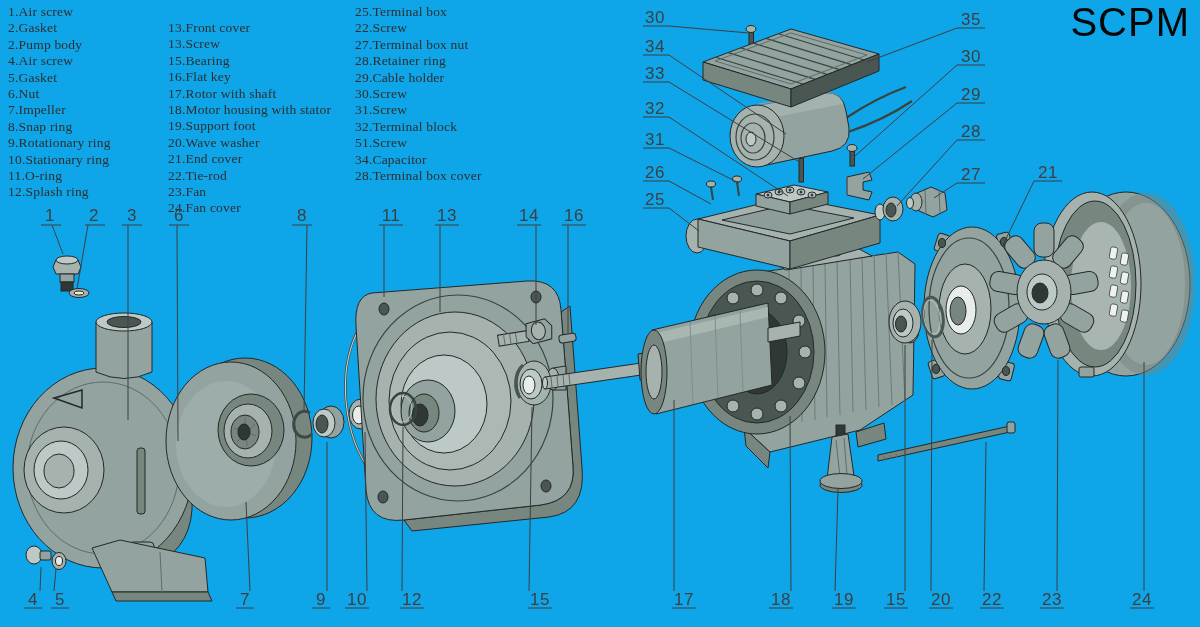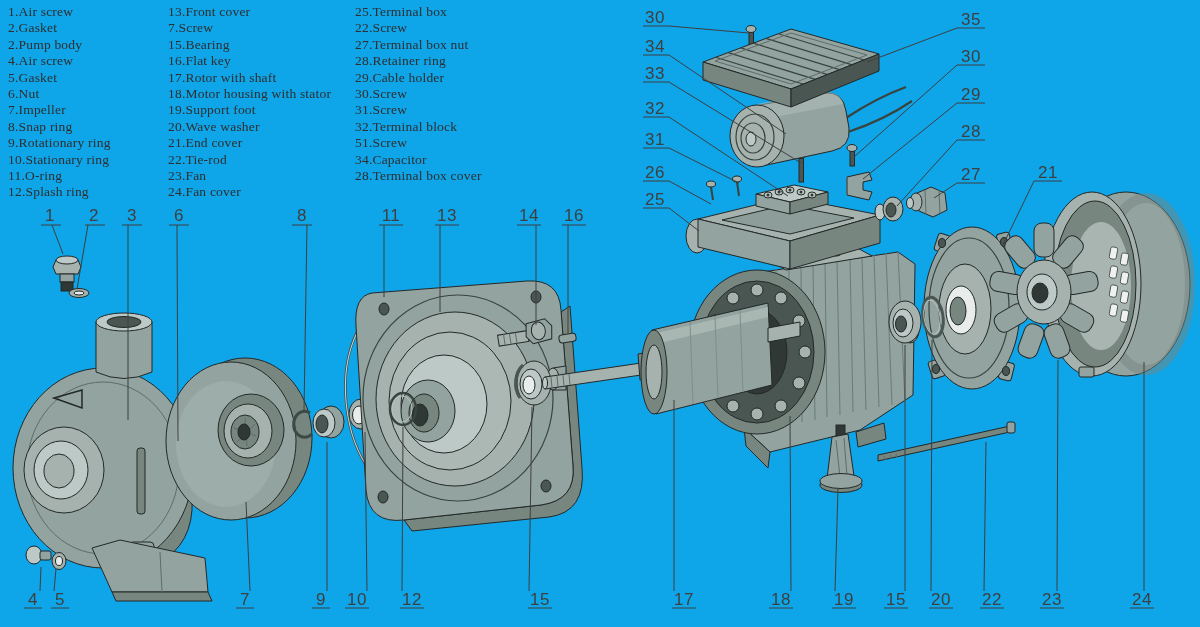--- a/index.html
+++ b/index.html
@@ -1,20 +1,20 @@
 <!DOCTYPE html>
 <html><head>
 <meta charset="utf-8">
 <style>
   html,body{margin:0;padding:0;background:#fff;}
   .page{position:relative;width:1200px;height:627px;background:#0ea5e9;overflow:hidden;
         font-family:"Liberation Serif",serif;}
   .plist-col{position:absolute;top:4px;color:#2e2e2e;}
   .plist-col .pl-item{font-size:13.5px;line-height:16.4px;letter-spacing:.2px;white-space:nowrap;}
-  #col0{left:8px;} #col1{left:168px;} #col2{left:355px;}
+  #col0{left:8px;} #col1{left:168px;margin-top:16px;} #col2{left:355px;}
   .brand{position:absolute;top:0px;right:10px;font-family:"Liberation Sans",sans-serif;
          font-size:40px;font-weight:400;letter-spacing:1px;color:#060606;}
   svg.drawing{position:absolute;left:0;top:0;}
   
   .s{stroke:#232928;stroke-width:1;}
   .pb{fill:#93a3a0;} .pl{fill:#bcc9c6;} .pm{fill:#a5b2ae;} .pll{fill:#e8ecea;}
   .pd{fill:#77867f;} .pdd{fill:#4a5652;} .pk{fill:#2f3835;}
   .sl{stroke:#5d6d6a;fill:none;stroke-width:1;}
   .sl2{stroke:#39443f;fill:none;stroke-width:1.2;}
   .fin{stroke:#6b7b76;stroke-width:1;}
@@ -39,21 +39,21 @@
       <div class="pl-item">6.Nut</div>
       <div class="pl-item">7.Impeller</div>
       <div class="pl-item">8.Snap ring</div>
       <div class="pl-item">9.Rotationary ring</div>
       <div class="pl-item">10.Stationary ring</div>
       <div class="pl-item">11.O-ring</div>
       <div class="pl-item">12.Splash ring</div>
     </div>
   <div class="plist-col" id="col1">
       <div class="pl-item">13.Front cover</div>
-      <div class="pl-item">7.Screw</div>
+      <div class="pl-item">13.Screw</div>
       <div class="pl-item">15.Bearing</div>
       <div class="pl-item">16.Flat key</div>
       <div class="pl-item">17.Rotor with shaft</div>
       <div class="pl-item">18.Motor housing with stator</div>
       <div class="pl-item">19.Support foot</div>
       <div class="pl-item">20.Wave washer</div>
       <div class="pl-item">21.End cover</div>
       <div class="pl-item">22.Tie-rod</div>
       <div class="pl-item">23.Fan</div>
       <div class="pl-item">24.Fan cover</div>
@@ -65,20 +65,21 @@
       <div class="pl-item">28.Retainer ring</div>
       <div class="pl-item">29.Cable holder</div>
       <div class="pl-item">30.Screw</div>
       <div class="pl-item">31.Screw</div>
       <div class="pl-item">32.Terminal block</div>
       <div class="pl-item">51.Screw</div>
       <div class="pl-item">34.Capacitor</div>
       <div class="pl-item">28.Terminal box cover</div>
     </div>
 
+  <div class="brand">SCPM</div>
 
   <svg class="drawing" width="1200" height="627" viewBox="0 0 1200 627">
 
     <g>
       <path d="M148,388 Q196,440 192,510 Q189,552 148,568 L128,571 Q172,545 172,480 Q170,425 138,394 Z" class="s pd"></path>
       <ellipse cx="103" cy="468" rx="90" ry="100" class="s pb"></ellipse>
       <ellipse cx="103" cy="468" rx="76" ry="86" class="sl"></ellipse>
       <path d="M96,322 L96,372 Q124,385 152,372 L152,322 Z" class="s pb"></path>
       <ellipse cx="124" cy="322" rx="28" ry="9" class="s pl"></ellipse>
       <ellipse cx="124" cy="322" rx="17" ry="5.5" class="s pdd"></ellipse>

